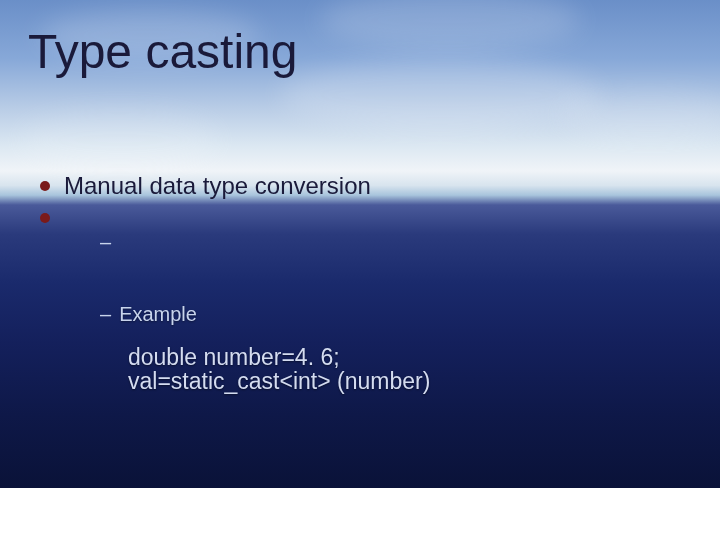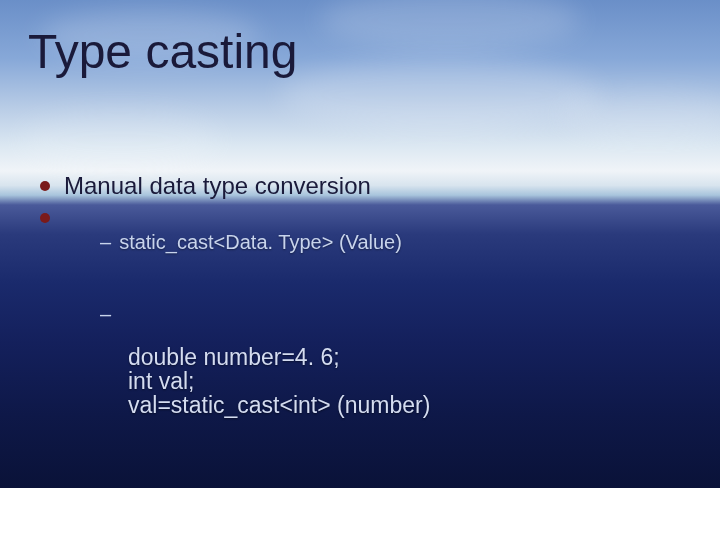--- a/index.html
+++ b/index.html
@@ -135,30 +135,29 @@
       <div class="bullet-text">Manual data type conversion</div>
     </div>
 
     <div class="bullet-row">
       <div class="bullet-dot"></div>
     </div>
 
     <div class="sub">
       <div class="sub-row">
         <div class="dash">–</div>
-        <div class="sub-text">static_cast&lt;Data. Type&gt; (Value)</div>
       </div>
 
       <div class="gap"></div>
 
       <div class="sub-row">
         <div class="dash">–</div>
+        <div class="sub-text">Example</div>
       </div>
     </div>
 
     <div class="code-block">
       <div class="code-line">double number=4. 6;</div>
-      <div class="code-line">int val;</div>
       <div class="code-line">val=static_cast&lt;int&gt; (number)</div>
     </div>
 
   </div>
 </div>
 
 </body></html>

